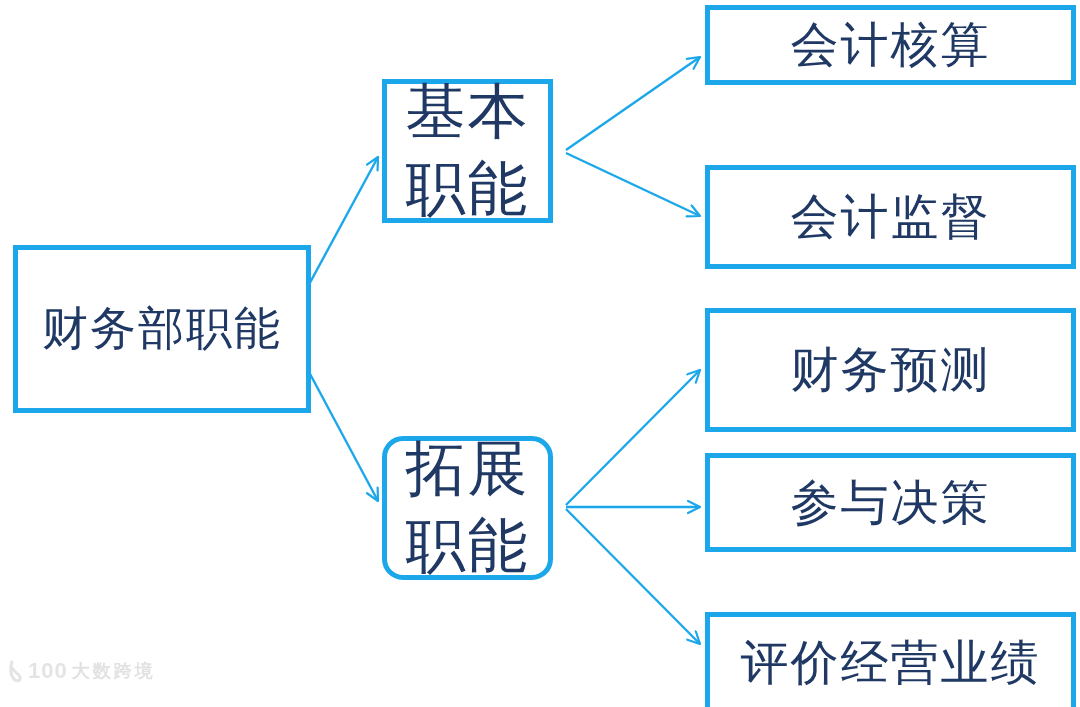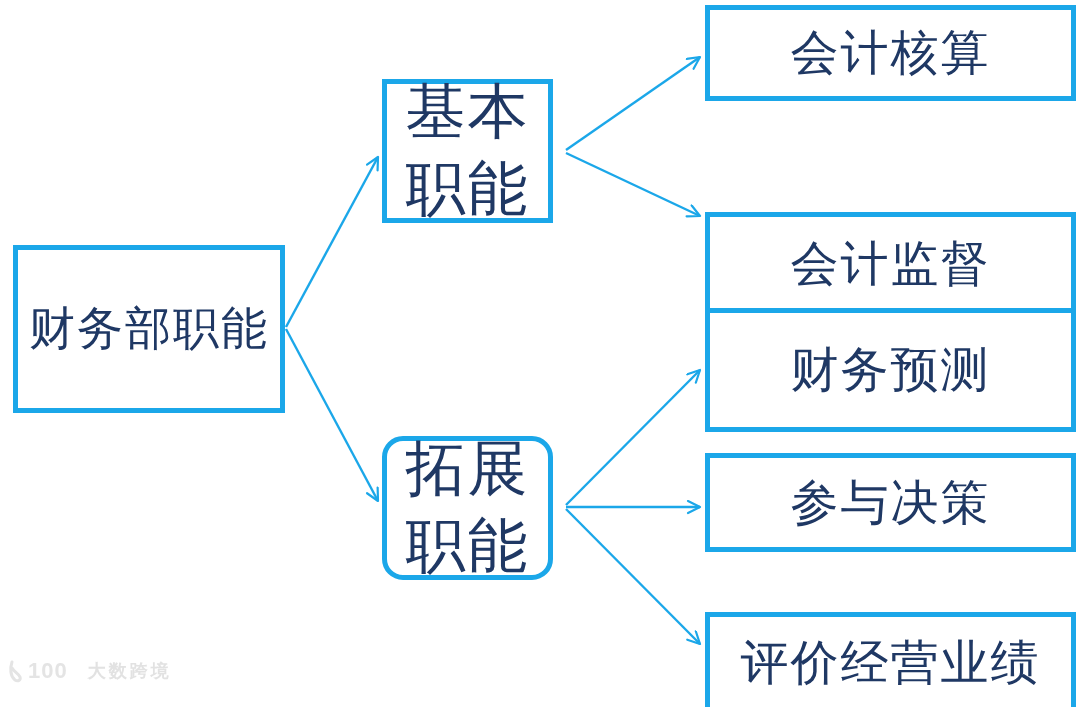--- a/index.html
+++ b/index.html
@@ -24,48 +24,48 @@
     background: #ffffff;
     display: flex;
     align-items: center;
     justify-content: center;
     text-align: center;
     color: #1f3864;
     letter-spacing: 2px;
   }
   .node-root {
     left: 13px; top: 245px;
-    width: 272px; height: 168px;
+    width: 298px; height: 168px;
     font-size: 46px;
   }
   .node-branch {
     left: 382px;
     width: 171px; height: 144px;
     font-size: 60px;
     line-height: 1.28;
     white-space: pre-line;
   }
   .node-branch.basic    { top: 79px; }
   .node-branch.extended { top: 436px; border-radius: 21px; }
   .node-leaf {
     left: 705px;
     width: 371px;
     font-size: 48px;
   }
-  .leaf-0 { top: 5px;   height: 96px;  }
-  .leaf-1 { top: 165px; height: 104px; margin-top: 47px; }
+  .leaf-0 { top: 5px;   height: 80px;  }
+  .leaf-1 { top: 165px; height: 104px; }
   .leaf-2 { top: 308px; height: 124px; }
   .leaf-3 { top: 453px; height: 99px; }
   .leaf-4 { top: 612px; height: 101px; }
   .watermark {
     position: absolute;
     left: 8px; top: 658px;
     display: flex;
     align-items: center;
-    gap: 20px;
+    gap: 4px;
     color: #e4e4e4;
     user-select: none;
   }
   .wm-logo-wrap { display: flex; align-items: flex-start; }
   .wm-logo {
     font-family: "Liberation Sans", "DejaVu Sans", sans-serif;
     font-size: 22px;
     font-weight: bold;
     letter-spacing: 1px;
   }

